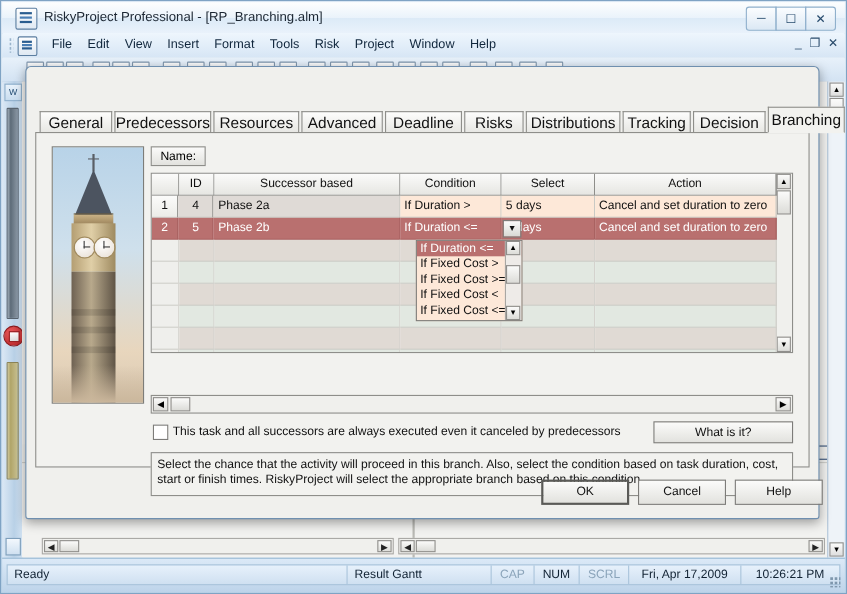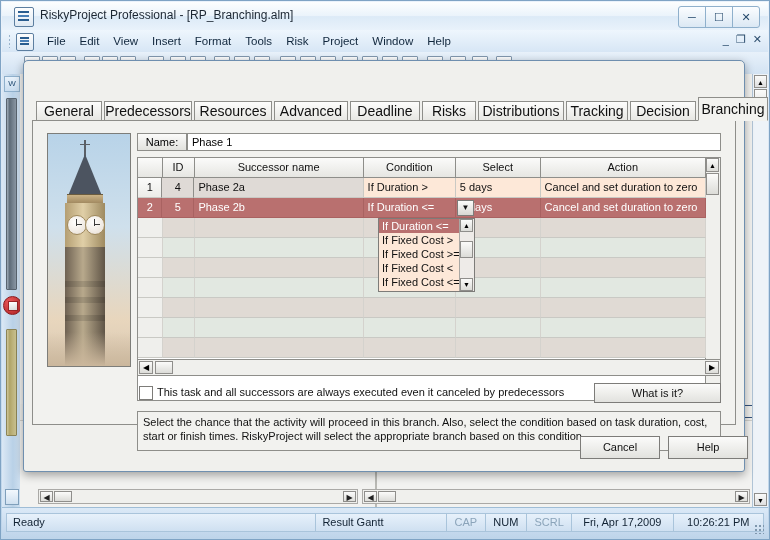--- a/index.html
+++ b/index.html
@@ -243,21 +243,21 @@
     font-size:11px;text-align:center;line-height:17px;box-sizing:border-box;
   }
   .name-val{
     position:absolute;left:154px;top:12px;right:14px;height:18px;
     background:#fff;border:1px solid #8e8e8a;box-sizing:border-box;
     font-size:11px;line-height:16px;padding-left:4px;color:#000;
   }
 
   
   .grid{
-    position:absolute;left:104px;top:36px;right:14px;height:244px;
+    position:absolute;left:104px;top:36px;right:14px;height:164px;
     border:1px solid #8e8e8a;background:#fff;box-sizing:border-box;overflow:hidden;
   }
   .ghead{position:absolute;left:0;top:0;right:14px;height:20px;display:flex;}
   .gh{
     height:20px;line-height:19px;font-size:11px;text-align:center;color:#111;
     background:linear-gradient(180deg,#fbfbfa,#e6e6e2);
     border-right:1px solid #8e8e8a;border-bottom:1px solid #8e8e8a;box-sizing:border-box;
   }
   .grow{position:absolute;left:0;right:14px;height:20px;display:flex;}
   .gc{
@@ -507,32 +507,31 @@
           <div class="bb-face r">
             <span class="bb-hand"></span>
             <span class="bb-hand2"></span>
           </div>
         </div>
         <div class="bb-shaft"></div>
         <div class="bb-haze"></div>
       </div>
 
       <div class="name-lbl">Name:</div>
-      <div class="name-val">Phase 1</div>
 
       <div class="grid" id="grid">
         <div class="grid-vsb">
           <div class="gvsb-a" style="top:0;">▲</div>
           <div class="gvsb-thumb"></div>
           <div class="gvsb-a" style="bottom:0;">▼</div>
         </div>
       <div class="ghead">
             <div class="gh" style="width: 26px;"></div>
             <div class="gh" style="width: 34px;">ID</div>
-            <div class="gh" style="width: 180px;">Successor name</div>
+            <div class="gh" style="width: 180px;">Successor based</div>
             <div class="gh" style="width: 98px;">Condition</div>
             <div class="gh" style="width: 90px;">Select</div>
             <div class="gh" style="width: 176px;">Action</div>
           </div>
           <div class="grow r1" style="top: 20px;">
             <div class="gc c0 num" style="width: 26px;">1</div>
             <div class="gc c1 num" style="width: 34px;">4</div>
             <div class="gc c2" style="width: 180px;">Phase 2a</div>
             <div class="gc c3" style="width: 98px;">If Duration &gt;</div>
             <div class="gc c4" style="width: 90px;">5 days</div>
@@ -625,16 +624,17 @@
 
       <div class="cbrow">
         <div class="cbox"></div>
         <div class="cblabel">This task and all successors are always executed even it canceled by predecessors</div>
         <div class="whatisit">What is it?</div>
       </div>
 
       <div class="desc">Select the chance that the activity will proceed in this branch. Also, select the condition based on task duration, cost, start or finish times. RiskyProject will select the appropriate branch based on this condition.</div>
     </div>
 
+    <div class="btn default" style="left:468px;bottom:12px;">OK</div>
     <div class="btn" style="left:556px;bottom:12px;">Cancel</div>
     <div class="btn" style="left:644px;bottom:12px;">Help</div>
   </div>
 </div>
 
 </body></html>

